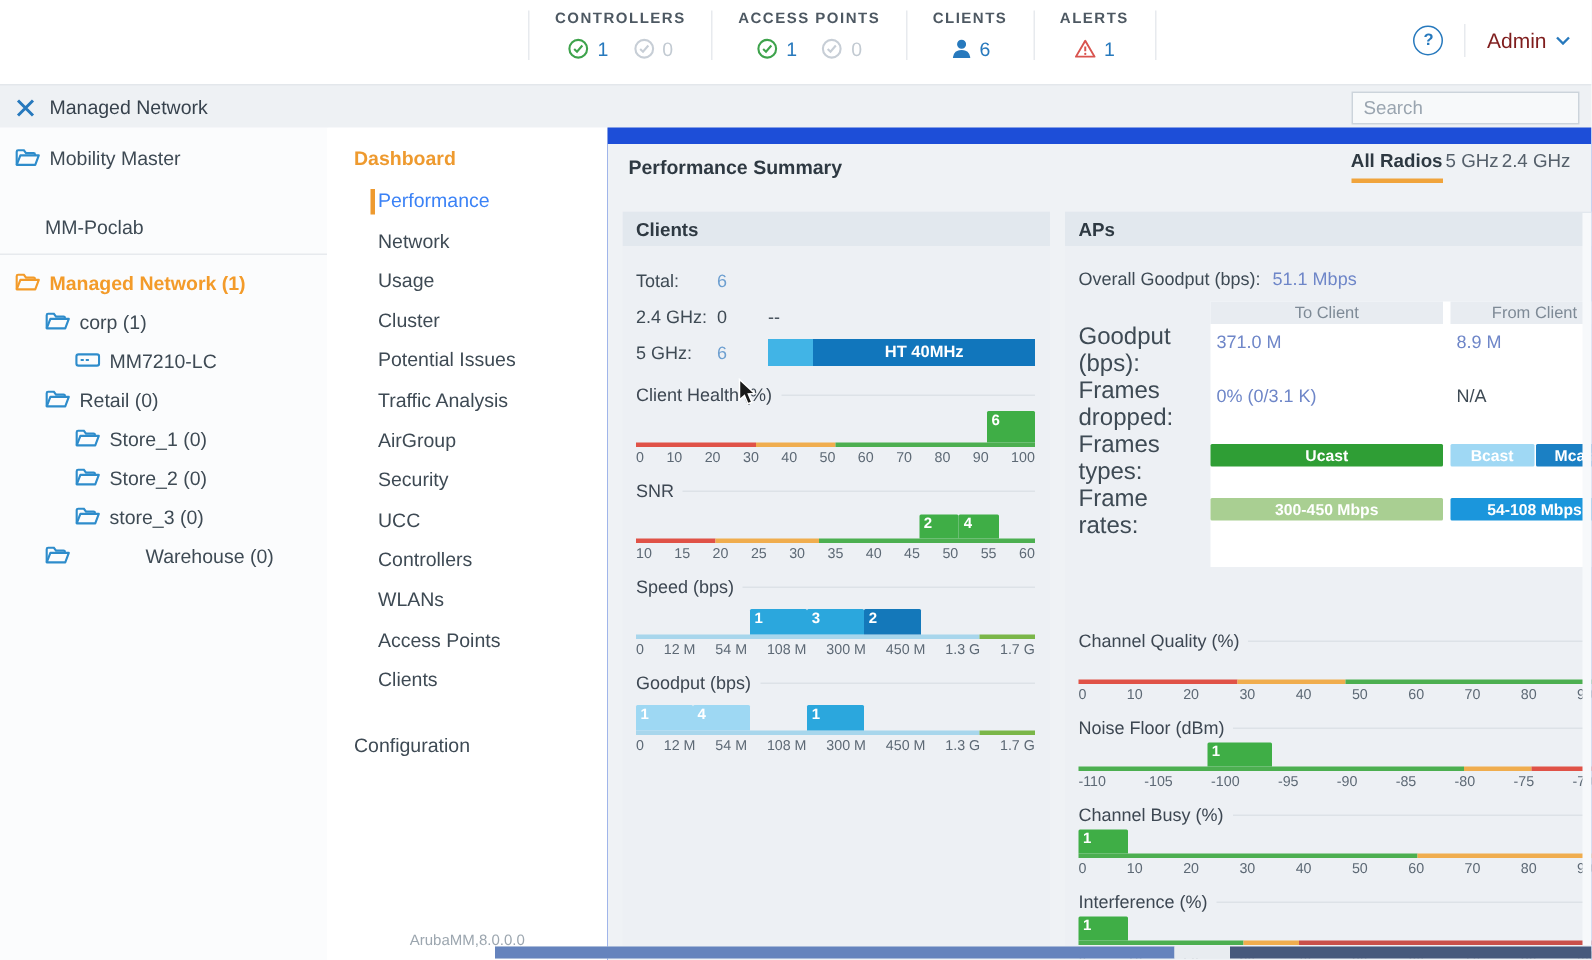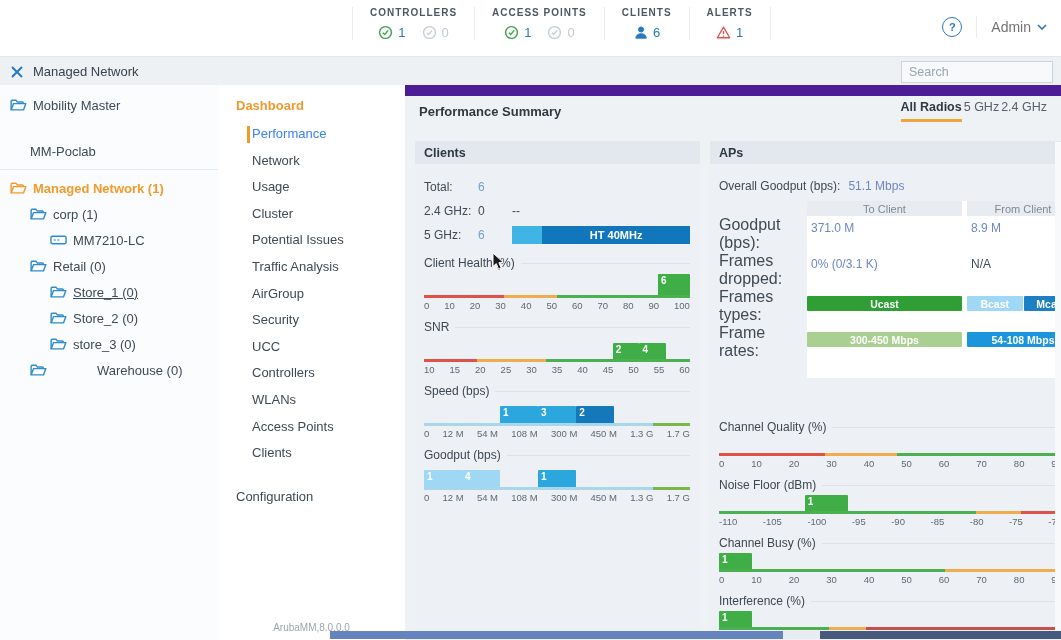--- a/index.html
+++ b/index.html
@@ -17,21 +17,21 @@
   .ic{width:15px;height:15px;display:inline-block;}
   .ic svg{width:100%;height:100%;stroke:currentColor;}
   .st-ok .ic{color:#3ea34c;} .ic.person{color:#2779bd;}
   .st-dim .ic{color:#c7ced6;} .st-alert .ic{color:#d9544f;}
   .stat-num{font-size:13px;color:#2779bd;}
   .st-dim .stat-num{color:#c2cad2;}
   .hdr-right{position:absolute;right:14px;top:16px;display:flex;align-items:center;gap:14px;}
   .help-btn{width:18px;height:18px;border:1.5px solid #2779bd;border-radius:50%;color:#2779bd;
             font-size:11px;font-weight:bold;display:flex;align-items:center;justify-content:center;}
   .hdr-sep{width:1px;height:22px;background:#e7eaee;}
-  .admin{display:flex;align-items:center;gap:6px;color:#737373;font-size:14px;}
+  .admin{display:flex;align-items:center;gap:6px;color:#7f1d1d;font-size:14px;}
   .chev{width:10px;height:6px;color:#2779bd;}
   
   .toolbar{position:absolute;left:0;top:56px;right:0;height:29px;background:#eef1f4;border-top:1px solid #e3e7eb;
            display:flex;align-items:center;}
   .x-icon{width:14px;height:14px;color:#2779bd;margin:0 9px 0 10px;}
   .net-label{font-size:13px;color:#37424d;}
   .search-box{position:absolute;right:8px;top:4px;width:150px;height:20px;background:#f7f9fa;
               border:1px solid #ccd4db;display:flex;align-items:center;}
   .search-box input{border:none;outline:none;background:transparent;flex:1;font-size:12.5px;color:#5a6570;
                     padding:0 4px 0 7px;font-family:inherit;}
@@ -46,21 +46,21 @@
   .tree-divider{height:1px;background:#e7eaee;margin:5px 0;}
   
   .nav{position:absolute;left:218px;top:85px;width:187px;bottom:0;background:#fff;border-right:1px solid #e1e5e9;padding-top:13px;}
   .nav-section{padding-left:18px;font-size:13px;font-weight:bold;color:#ee9a2f;margin-bottom:8px;}
   .nav-item{position:relative;padding-left:34px;font-size:13px;color:#3e4a54;line-height:26.6px;white-space:nowrap;}
   .nav-item.active{color:#3b82f6;}
   .nav-item.active::before{content:'';position:absolute;left:29px;top:5px;bottom:5px;width:3px;background:#ee9a2f;}
   .nav-bottom{padding-left:18px;font-size:13px;color:#3e4a54;line-height:27px;margin-top:16px;}
   .nav-footer{position:absolute;bottom:7px;left:0;right:0;text-align:center;font-size:10px;color:#9ca6af;}
   
-  .main{position:absolute;left:405px;top:85px;right:0;bottom:0;background:#4c1d95;overflow:hidden;}
+  .main{position:absolute;left:405px;top:85px;right:0;bottom:0;background:#1d4ed8;overflow:hidden;}
   .main-inner{position:absolute;left:0;top:11px;right:0;bottom:0;background:#eff2f5;}
   .band{height:30px;display:flex;align-items:center;padding:0 14px;}
   .band-title{font-size:13px;font-weight:bold;color:#2e3942;}
   .tabs{margin-left:auto;display:flex;gap:2px;align-items:flex-end;}
   .tab{font-size:12.5px;color:#55606b;padding-bottom:5px;border-bottom:3px solid transparent;}
   .tab.active{font-weight:bold;color:#2e3942;border-bottom-color:#f0a43c;}
   .panel{position:absolute;top:45px;bottom:1px;background:#edf0f4;overflow:hidden;}
   .panel-clients{left:10px;width:285px;}
   .panel-aps{left:305px;width:362px;}
   .panel-hd{height:23px;background:#e2e8ee;display:flex;align-items:center;padding:0 9px;
@@ -267,21 +267,21 @@
       </div>
       <div class="tree-row" style="padding-left: 30px;">
         <span class="tree-ic" style="color: rgb(46, 140, 203);">
           <svg viewBox="0 0 18 14" fill="none" stroke="currentColor">
             <path d="M1.2 12.2 V2.9 Q1.2 1.9 2.2 1.9 H6.3 L7.8 3.9 H13.1 Q14.1 3.9 14.1 4.9 V5.5" stroke-width="1.5"></path>
             <path d="M1.2 12.2 L3.8 5.5 H16.8 L14.3 12.2 Z" stroke-width="1.5" stroke-linejoin="round"></path>
           </svg>
         </span>
         <span>Retail (0)</span>
       </div>
-      <div class="tree-row" style="padding-left: 50px; text-decoration: underline;">
+      <div class="tree-row" style="padding-left: 50px;">
         <span class="tree-ic" style="color: rgb(46, 140, 203);">
           <svg viewBox="0 0 18 14" fill="none" stroke="currentColor">
             <path d="M1.2 12.2 V2.9 Q1.2 1.9 2.2 1.9 H6.3 L7.8 3.9 H13.1 Q14.1 3.9 14.1 4.9 V5.5" stroke-width="1.5"></path>
             <path d="M1.2 12.2 L3.8 5.5 H16.8 L14.3 12.2 Z" stroke-width="1.5" stroke-linejoin="round"></path>
           </svg>
         </span>
         <span>Store_1 (0)</span>
       </div>
       <div class="tree-row" style="padding-left: 50px;">
         <span class="tree-ic" style="color: rgb(46, 140, 203);">

